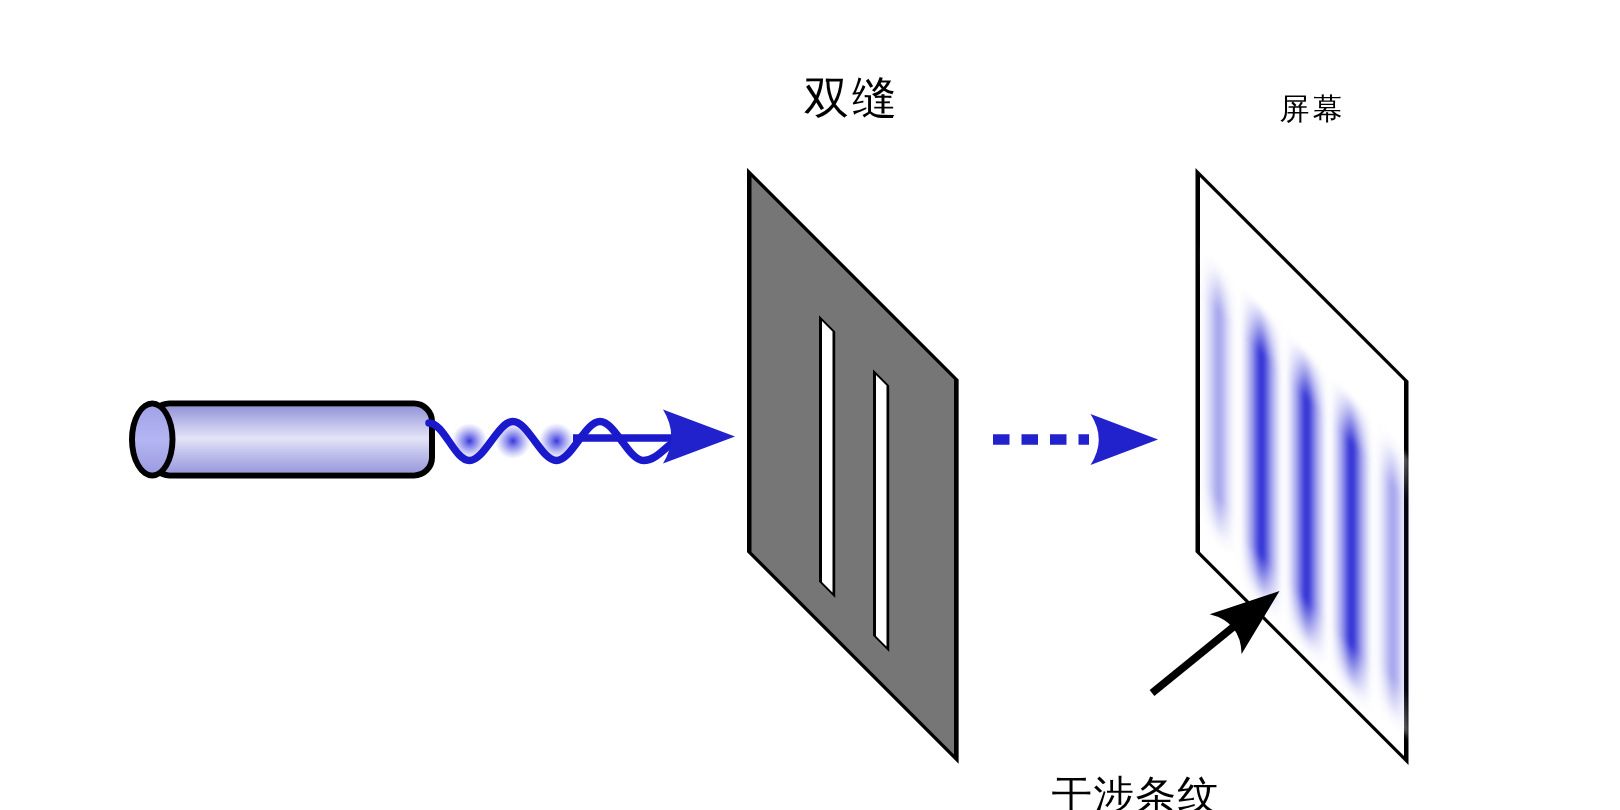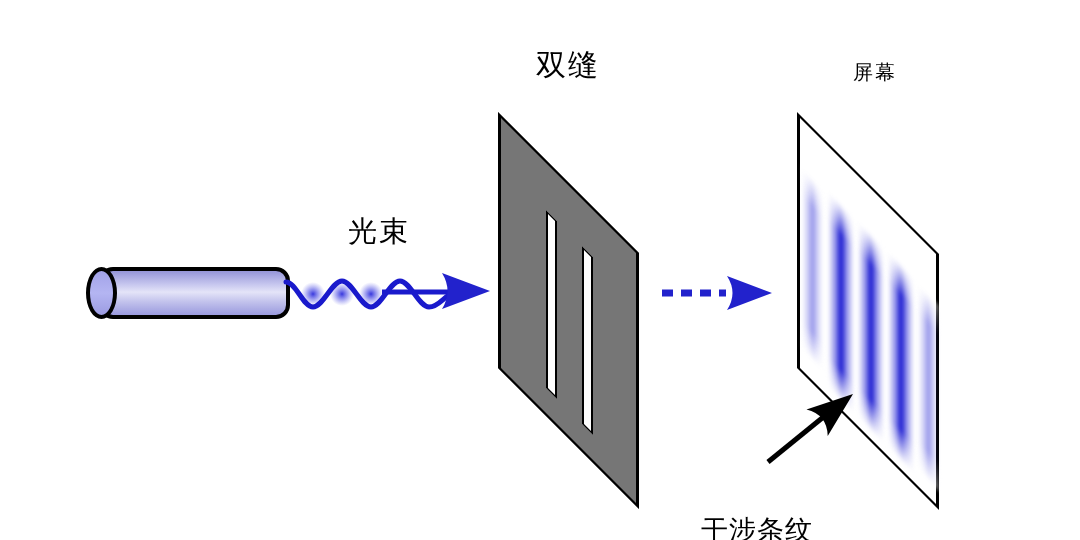--- a/index.html
+++ b/index.html
@@ -111,21 +111,20 @@
   #fringe-2 { left:  28px; width: 26px; }
   #fringe-3 { left:  58px; width: 26px; }
   #fringe-4 { left:  88px; width: 26px; }
   #fringe-5 { left: 118px; width: 21px; top: 48px; height: 186px; }
 </style>
 </head>
 <body>
 
 <div id="canvas">
 
-  <div class="label" id="label-light-beam">光束</div>
   <div class="label" id="label-double-slit">双缝</div>
   <div class="label" id="label-screen">屏幕</div>
   <div class="label" id="label-fringes">干涉条纹</div>
 
   <div id="cylinder-body"></div>
   <div id="cylinder-cap"></div>
 
   <div id="slit-panel">
     <div class="slit" id="slit-1"></div>
     <div class="slit" id="slit-2"></div>

